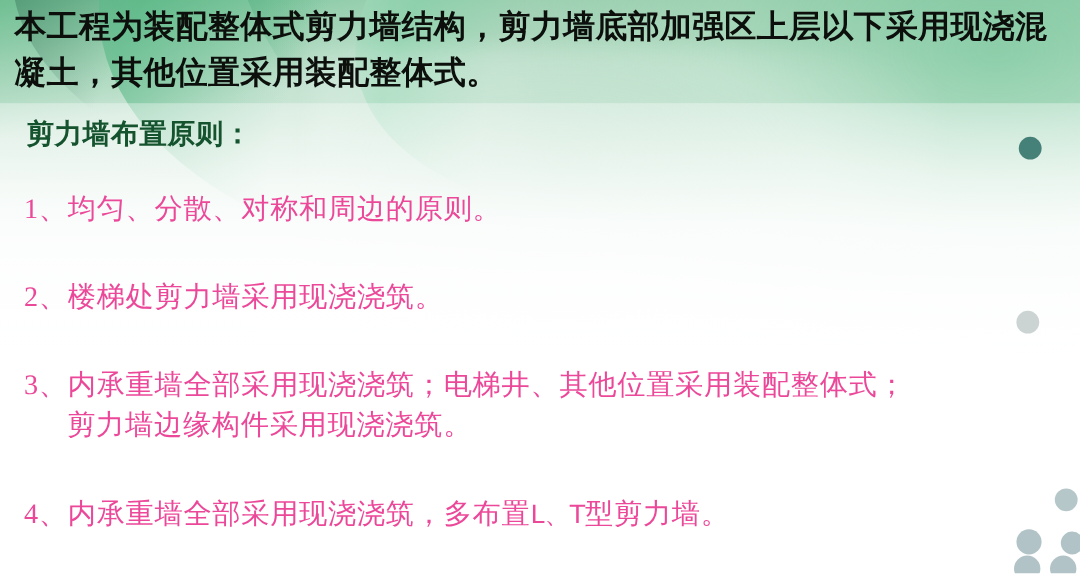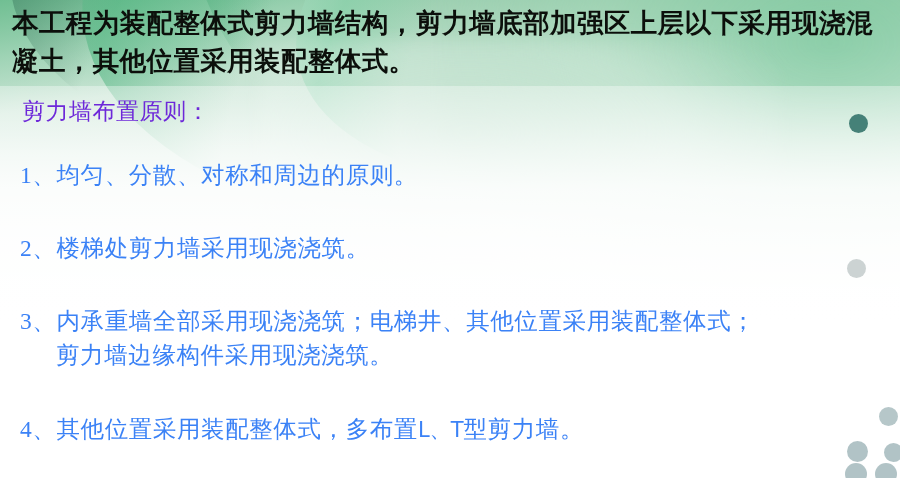--- a/index.html
+++ b/index.html
@@ -145,28 +145,29 @@
     left: 0;
     top: 96px;
     width: 900px;
   }
   .lead {
     position: absolute;
     left: 22px;
     top: 0px;
     font-size: 23px;
     line-height: 32px;
-    color: #6d28d9;
+    color: #14532d;
     letter-spacing: 0.5px;
+    font-weight: bold;
   }
   .item {
     position: absolute;
     font-size: 23.5px;
     line-height: 34px;
-    color: #3b82f6;
+    color: #ec4899;
     letter-spacing: 0.6px;
     white-space: nowrap;
   }
   .item-1 { left: 20px; top: 62px; }
   .item-2 { left: 20px; top: 135px; }
   .item-3 { left: 20px; top: 208px; white-space: normal; width: 870px; }
   .item-3 .l2 { display: block; padding-left: 36px; }
   .item-4 { left: 20px; top: 316px; }
   .lat {
     font-family: "DejaVu Sans", "Liberation Sans", sans-serif;
@@ -212,17 +213,17 @@
 
     <div class="item item-2">
       <span>2、</span><span>楼梯处剪力墙采用现浇浇筑。</span>
     </div>
 
     <div class="item item-3">
       <span>3、</span><span>内承重墙全部采用现浇浇筑；电梯井、其他位置采用装配整体式；</span><span class="l2">剪力墙边缘构件采用现浇浇筑。</span>
     </div>
 
     <div class="item item-4">
-      <span>4、</span><span>其他位置采用装配整体式，多布置</span><span class="lat">L、T</span><span>型剪力墙。</span>
+      <span>4、</span><span>内承重墙全部采用现浇浇筑，多布置</span><span class="lat">L、T</span><span>型剪力墙。</span>
     </div>
 
   </div>
 </div>
 
 </body></html>

